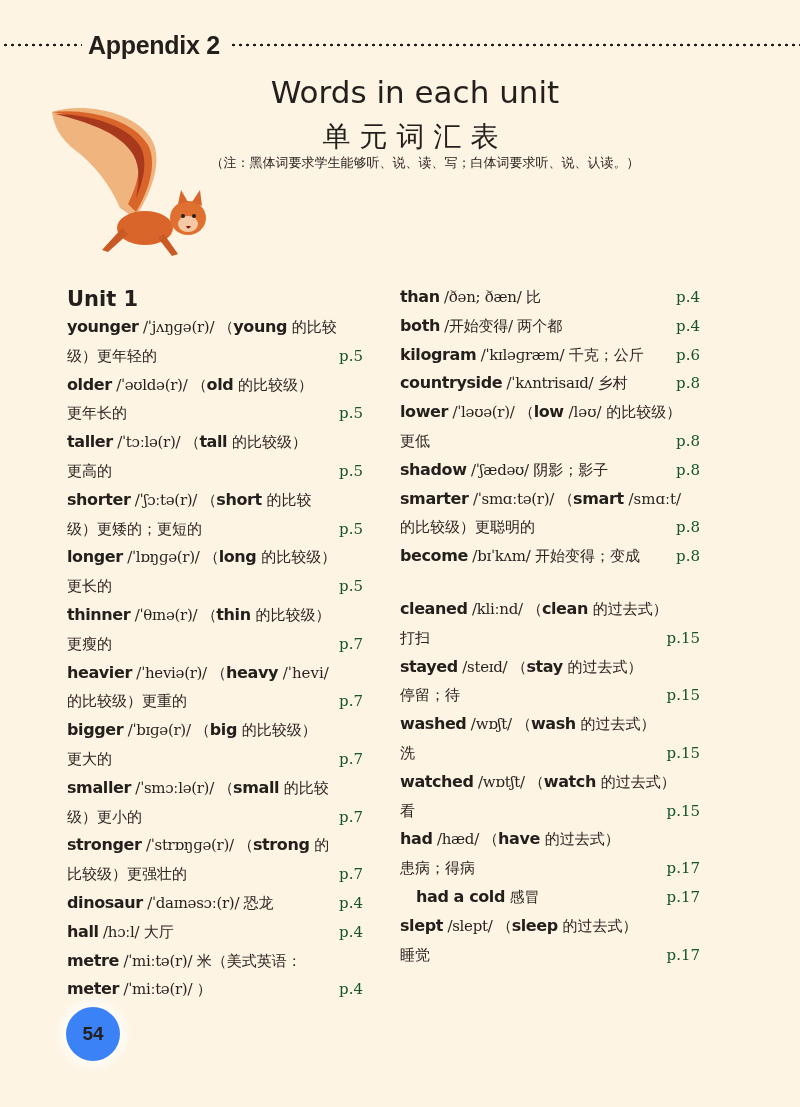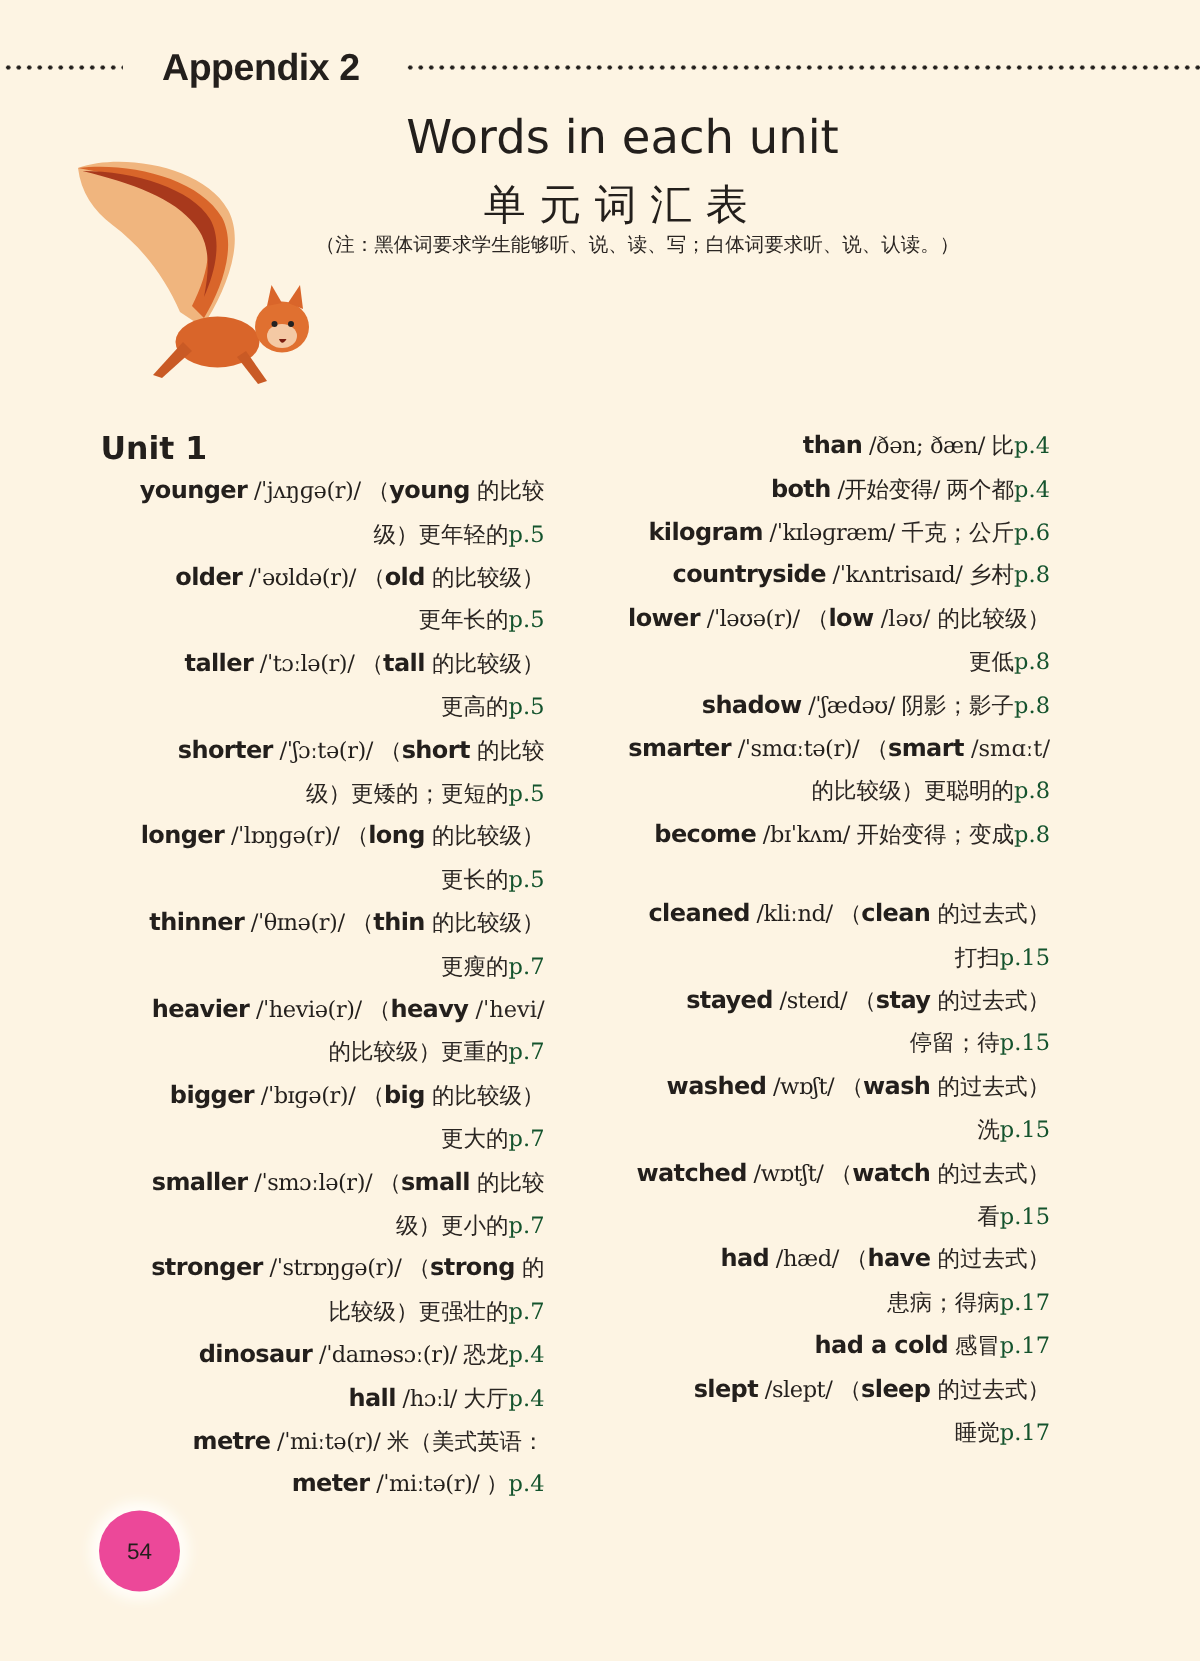--- a/index.html
+++ b/index.html
@@ -6,21 +6,21 @@
   body {
     width: 800px; height: 1107px;
     background: #fdf4e3;
     font-family: "DejaVu Sans", sans-serif;
     color: #231f1c;
     position: relative;
     overflow: hidden;
   }
   .header {
     position: absolute; top: 30px; left: 0; width: 800px; height: 30px;
-    display: flex; align-items: center; gap: 20px;
+    display: flex; align-items: center;
   }
   .dots-left { width: 80px; height: 4px; margin-left: 2px;
     background-image: radial-gradient(circle, #231f1c 1.3px, transparent 1.6px);
     background-size: 7px 4px; background-repeat: repeat-x; }
   .dots-right { flex: 1; height: 4px; margin-right: 0;
     background-image: radial-gradient(circle, #231f1c 1.3px, transparent 1.6px);
     background-size: 7px 4px; background-repeat: repeat-x; }
   .appendix {
     font-family: "Liberation Sans", sans-serif; font-weight: bold;
     font-size: 25px; margin: 0 10px 0 6px; letter-spacing: -0.3px;
@@ -40,35 +40,35 @@
   .squirrel { position: absolute; left: 40px; top: 100px; width: 180px; height: 160px; }
   .col { position: absolute; top: 283px; }
   .col.left { left: 67px; width: 296px; }
   .col.right { left: 400px; width: 300px; }
   .unit-title {
     font-family: "DejaVu Sans", sans-serif; font-weight: bold; font-size: 21px;
     height: 30px; line-height: 32px;
   }
   .line {
     height: 28.8px; line-height: 28.8px; font-size: 16px; white-space: nowrap;
-    display: flex; justify-content: flex-end;
+    display: flex; justify-content: space-between;
   }
   .line .txt { overflow: visible; }
   .w { font-family: "DejaVu Sans", sans-serif; font-weight: bold; font-size: 16px; letter-spacing: -0.4px; }
   .p { font-family: "DejaVu Serif", serif; font-size: 15px; letter-spacing: -0.3px; }
   .cn { font-family: "DejaVu Serif", serif; font-size: 15px; color: #2a2522; }
   .pg { font-family: "DejaVu Serif", serif; font-size: 15px; color: #14532d; }
   .indent { padding-left: 16px; }
   .spacer { height: 24px; }
   .page-num {
     position: absolute; left: 66px; top: 1007px; width: 54px; height: 54px;
-    border-radius: 50%; background: #ec4899;
+    border-radius: 50%; background: #3b82f6;
     box-shadow: 0 0 8px 6px #fffdf8;
     display: flex; align-items: center; justify-content: center;
-    font-family: "Liberation Sans", sans-serif; font-weight: normal; font-size: 15px;
+    font-family: "Liberation Sans", sans-serif; font-weight: bold; font-size: 19px;
   }
 </style>
 </head>
 <body>
 
 <div class="header">
   <div class="dots-left"></div>
   <span class="appendix">Appendix 2</span>
   <div class="dots-right"></div>
 </div>

